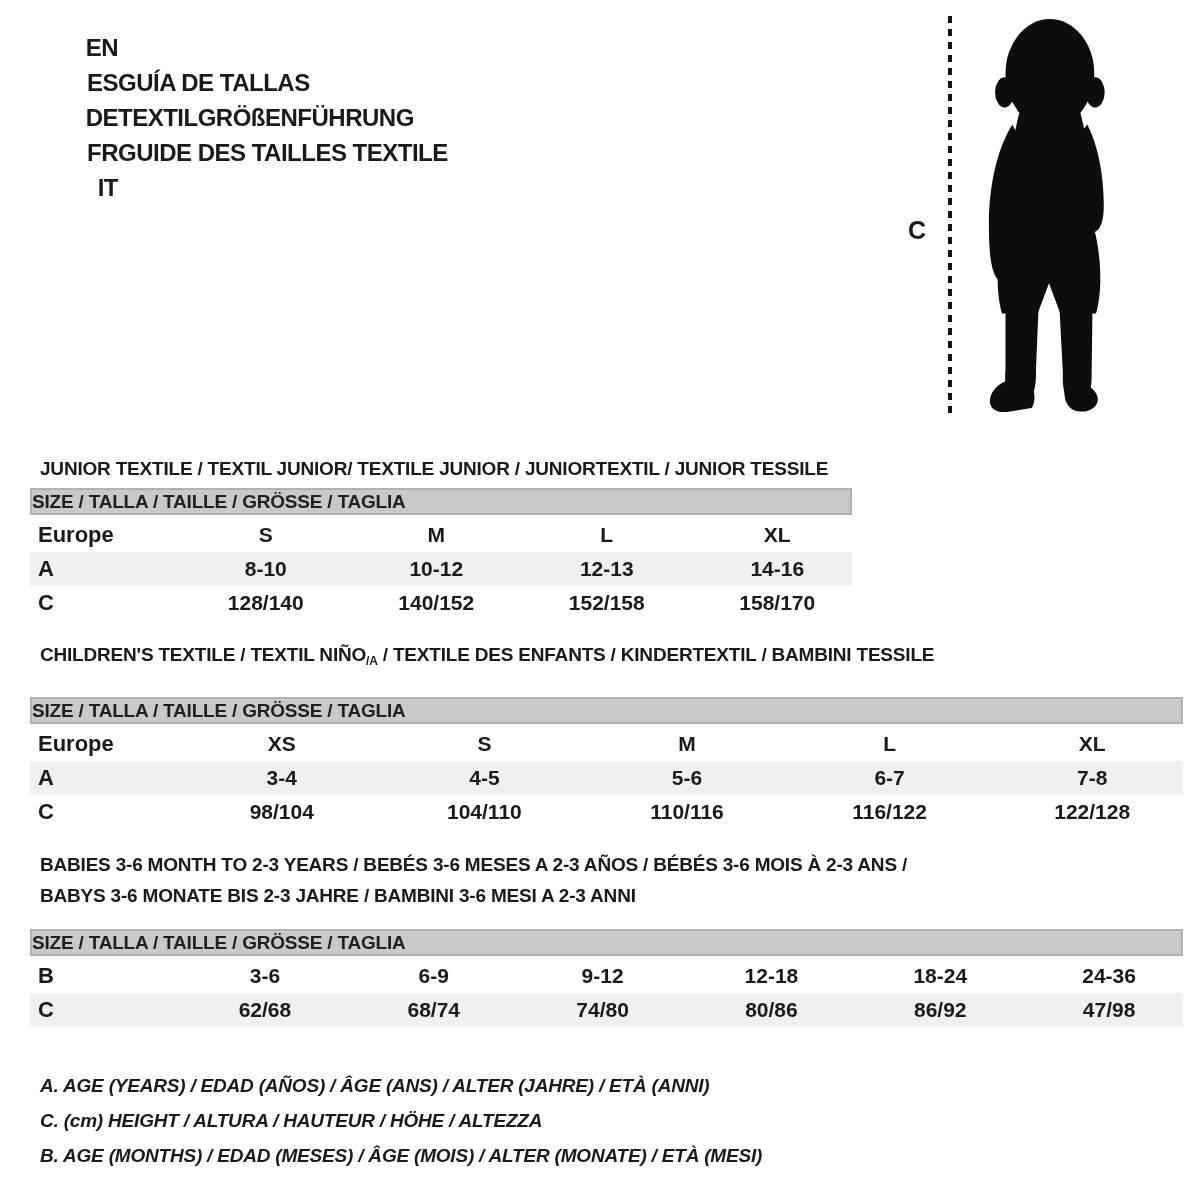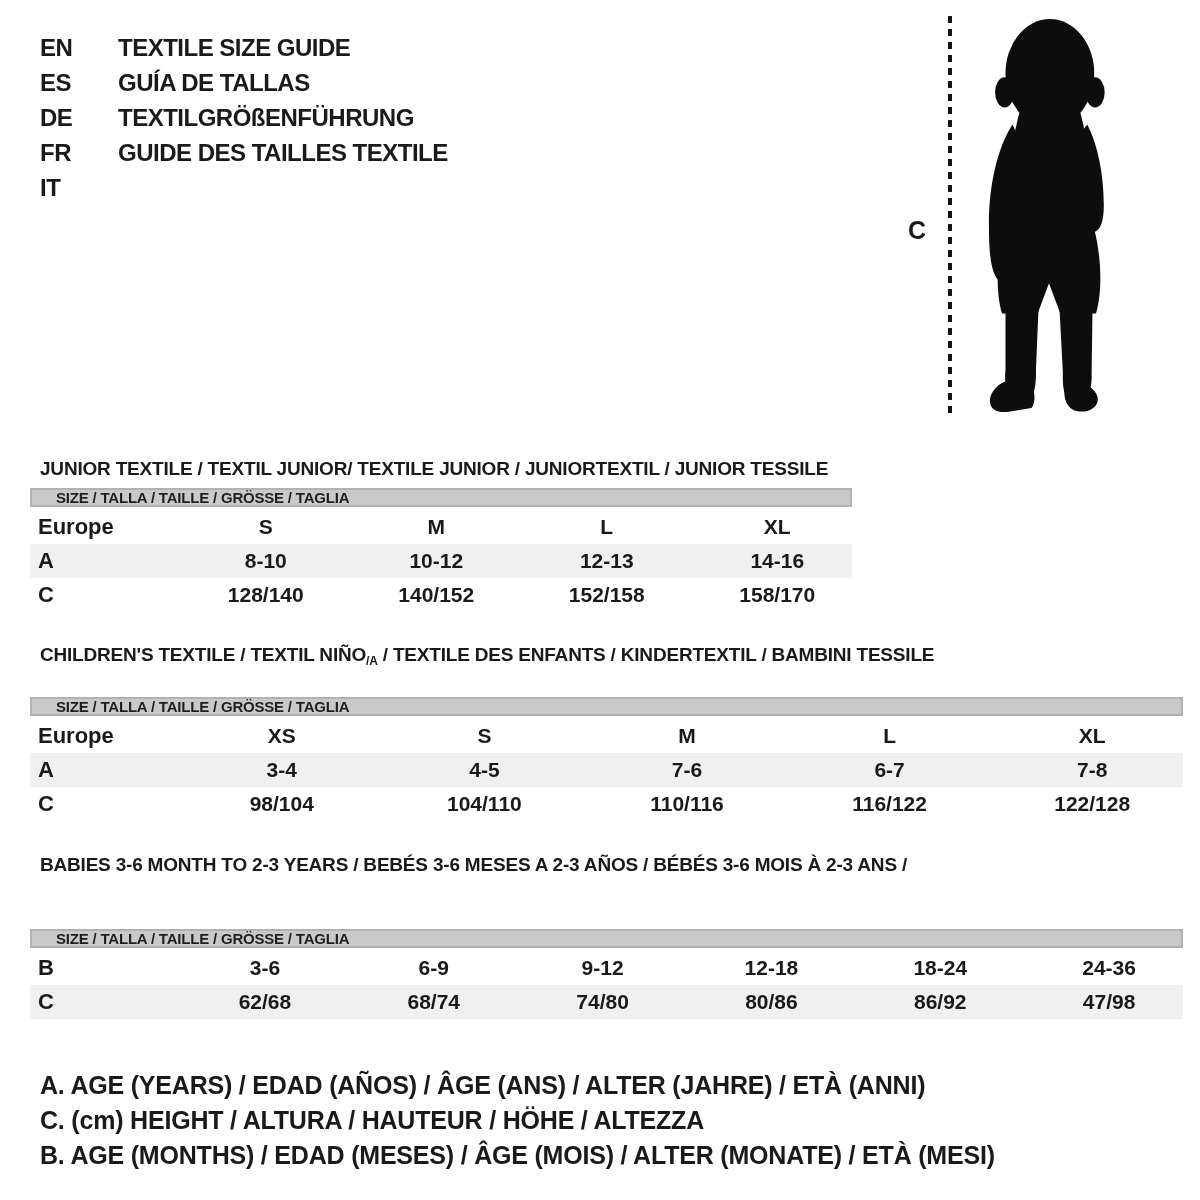--- a/index.html
+++ b/index.html
@@ -10,67 +10,66 @@
     --silhouette:#0d0d0d;
   }
   html,body{margin:0;padding:0;background:#ffffff;}
   .page{
     position:relative;width:1200px;height:1200px;background:#fff;overflow:hidden;
     font-family:"Liberation Sans","DejaVu Sans",sans-serif;color:var(--text);
   }
   
   .lang-block{position:absolute;left:40px;top:30px;}
   .lang-row{display:flex;height:35px;align-items:center;}
-  .lang-code,.lang-label{font-weight:bold;font-size:24px;letter-spacing:-0.5px;white-space:nowrap;}
+  .lang-code,.lang-label{font-weight:bold;font-size:24px;letter-spacing:-0.5px;white-space:nowrap;text-align:right;}
   .lang-code{width:78px;flex:0 0 78px;}
   
   .c-label{position:absolute;left:908px;top:216px;font-size:25px;font-weight:bold;}
   .dashed-line{
     position:absolute;left:948px;top:16px;width:4px;height:402px;
     background:repeating-linear-gradient(to bottom,#151515 0 7px,transparent 7px 13px);
   }
   .toddler{position:absolute;left:962px;top:16px;width:174px;height:402px;}
   
   .sec-heading{
     position:absolute;left:40px;margin:0;font-size:19px;font-weight:bold;
     letter-spacing:-0.2px;white-space:nowrap;color:var(--text);
   }
   .sec-heading .hline{line-height:31px;}
   .subtext{font-size:12px;vertical-align:-4px;}
   
   .size-table{position:absolute;left:30px;}
   .w-junior{width:822px;}
   .w-wide{width:1153px;}
   .size-bar{
-    height:19px;background:var(--header-bar-bg);
+    height:27px;background:var(--header-bar-bg);
     border:2px solid var(--header-bar-border);box-sizing:border-box;
-    display:flex;align-items:center;padding-left:24px;
-    font-size:15px;font-weight:bold;letter-spacing:-0.2px;color:#1f1f1f;
+    display:flex;align-items:center;padding-left:0;
+    font-size:19px;font-weight:bold;letter-spacing:-0.2px;color:#1f1f1f;
     margin-bottom:3px;white-space:nowrap;
   }
   .trow{display:grid;height:34px;align-items:center;gap:21px;}
   .cols4{grid-template-columns:140px repeat(4,1fr);}
   .cols5{grid-template-columns:140px repeat(5,1fr);}
   .cols6{grid-template-columns:140px repeat(6,1fr);}
   .trow.alt{background:var(--row-alt-bg);}
   .rlabel{padding-left:8px;font-size:22px;font-weight:bold;white-space:nowrap;}
   .cell{text-align:center;font-size:21px;font-weight:bold;white-space:nowrap;}
   
   .legend{position:absolute;left:40px;top:1068px;}
-  .legend-line{height:35px;display:flex;align-items:center;font-size:25px;font-weight:bold;letter-spacing:-0.2px;white-space:nowrap;}
+  .legend-line{height:35px;display:flex;align-items:center;font-size:19px;font-weight:bold;letter-spacing:-0.2px;white-space:nowrap;font-style:italic;}
 </style>
 </head>
 <body>
 
 <div class="page">
 
   <div class="lang-block">
     <div class="lang-row">
       <span class="lang-code">EN</span>
-      <span class="lang-label">TEXTILE SIZE GUIDE</span>
     </div>
     <div class="lang-row">
       <span class="lang-code">ES</span>
       <span class="lang-label">GUÍA DE TALLAS</span>
     </div>
     <div class="lang-row">
       <span class="lang-code">DE</span>
       <span class="lang-label">TEXTILGRÖßENFÜHRUNG</span>
     </div>
     <div class="lang-row">
@@ -134,36 +133,37 @@
       <span class="cell">XS</span>
       <span class="cell">S</span>
       <span class="cell">M</span>
       <span class="cell">L</span>
       <span class="cell">XL</span>
     </div>
     <div class="trow cols5 alt">
       <span class="rlabel">A</span>
       <span class="cell">3-4</span>
       <span class="cell">4-5</span>
-      <span class="cell">7-6</span>
+      <span class="cell">5-6</span>
       <span class="cell">6-7</span>
       <span class="cell">7-8</span>
     </div>
     <div class="trow cols5">
       <span class="rlabel">C</span>
       <span class="cell">98/104</span>
       <span class="cell">104/110</span>
       <span class="cell">110/116</span>
       <span class="cell">116/122</span>
       <span class="cell">122/128</span>
     </div>
   </div>
 
   <h2 class="sec-heading" style="top:849px">
     <div class="hline">BABIES 3-6 MONTH TO 2-3 YEARS / BEBÉS 3-6 MESES A 2-3 AÑOS / BÉBÉS 3-6 MOIS À 2-3 ANS /</div>
+    <div class="hline">BABYS 3-6 MONATE BIS 2-3 JAHRE / BAMBINI 3-6 MESI A 2-3 ANNI</div>
   </h2>
   <div class="size-table w-wide" style="top:929px">
     <div class="size-bar">SIZE / TALLA / TAILLE / GRÖSSE / TAGLIA</div>
     <div class="trow cols6">
       <span class="rlabel">B</span>
       <span class="cell">3-6</span>
       <span class="cell">6-9</span>
       <span class="cell">9-12</span>
       <span class="cell">12-18</span>
       <span class="cell">18-24</span>

